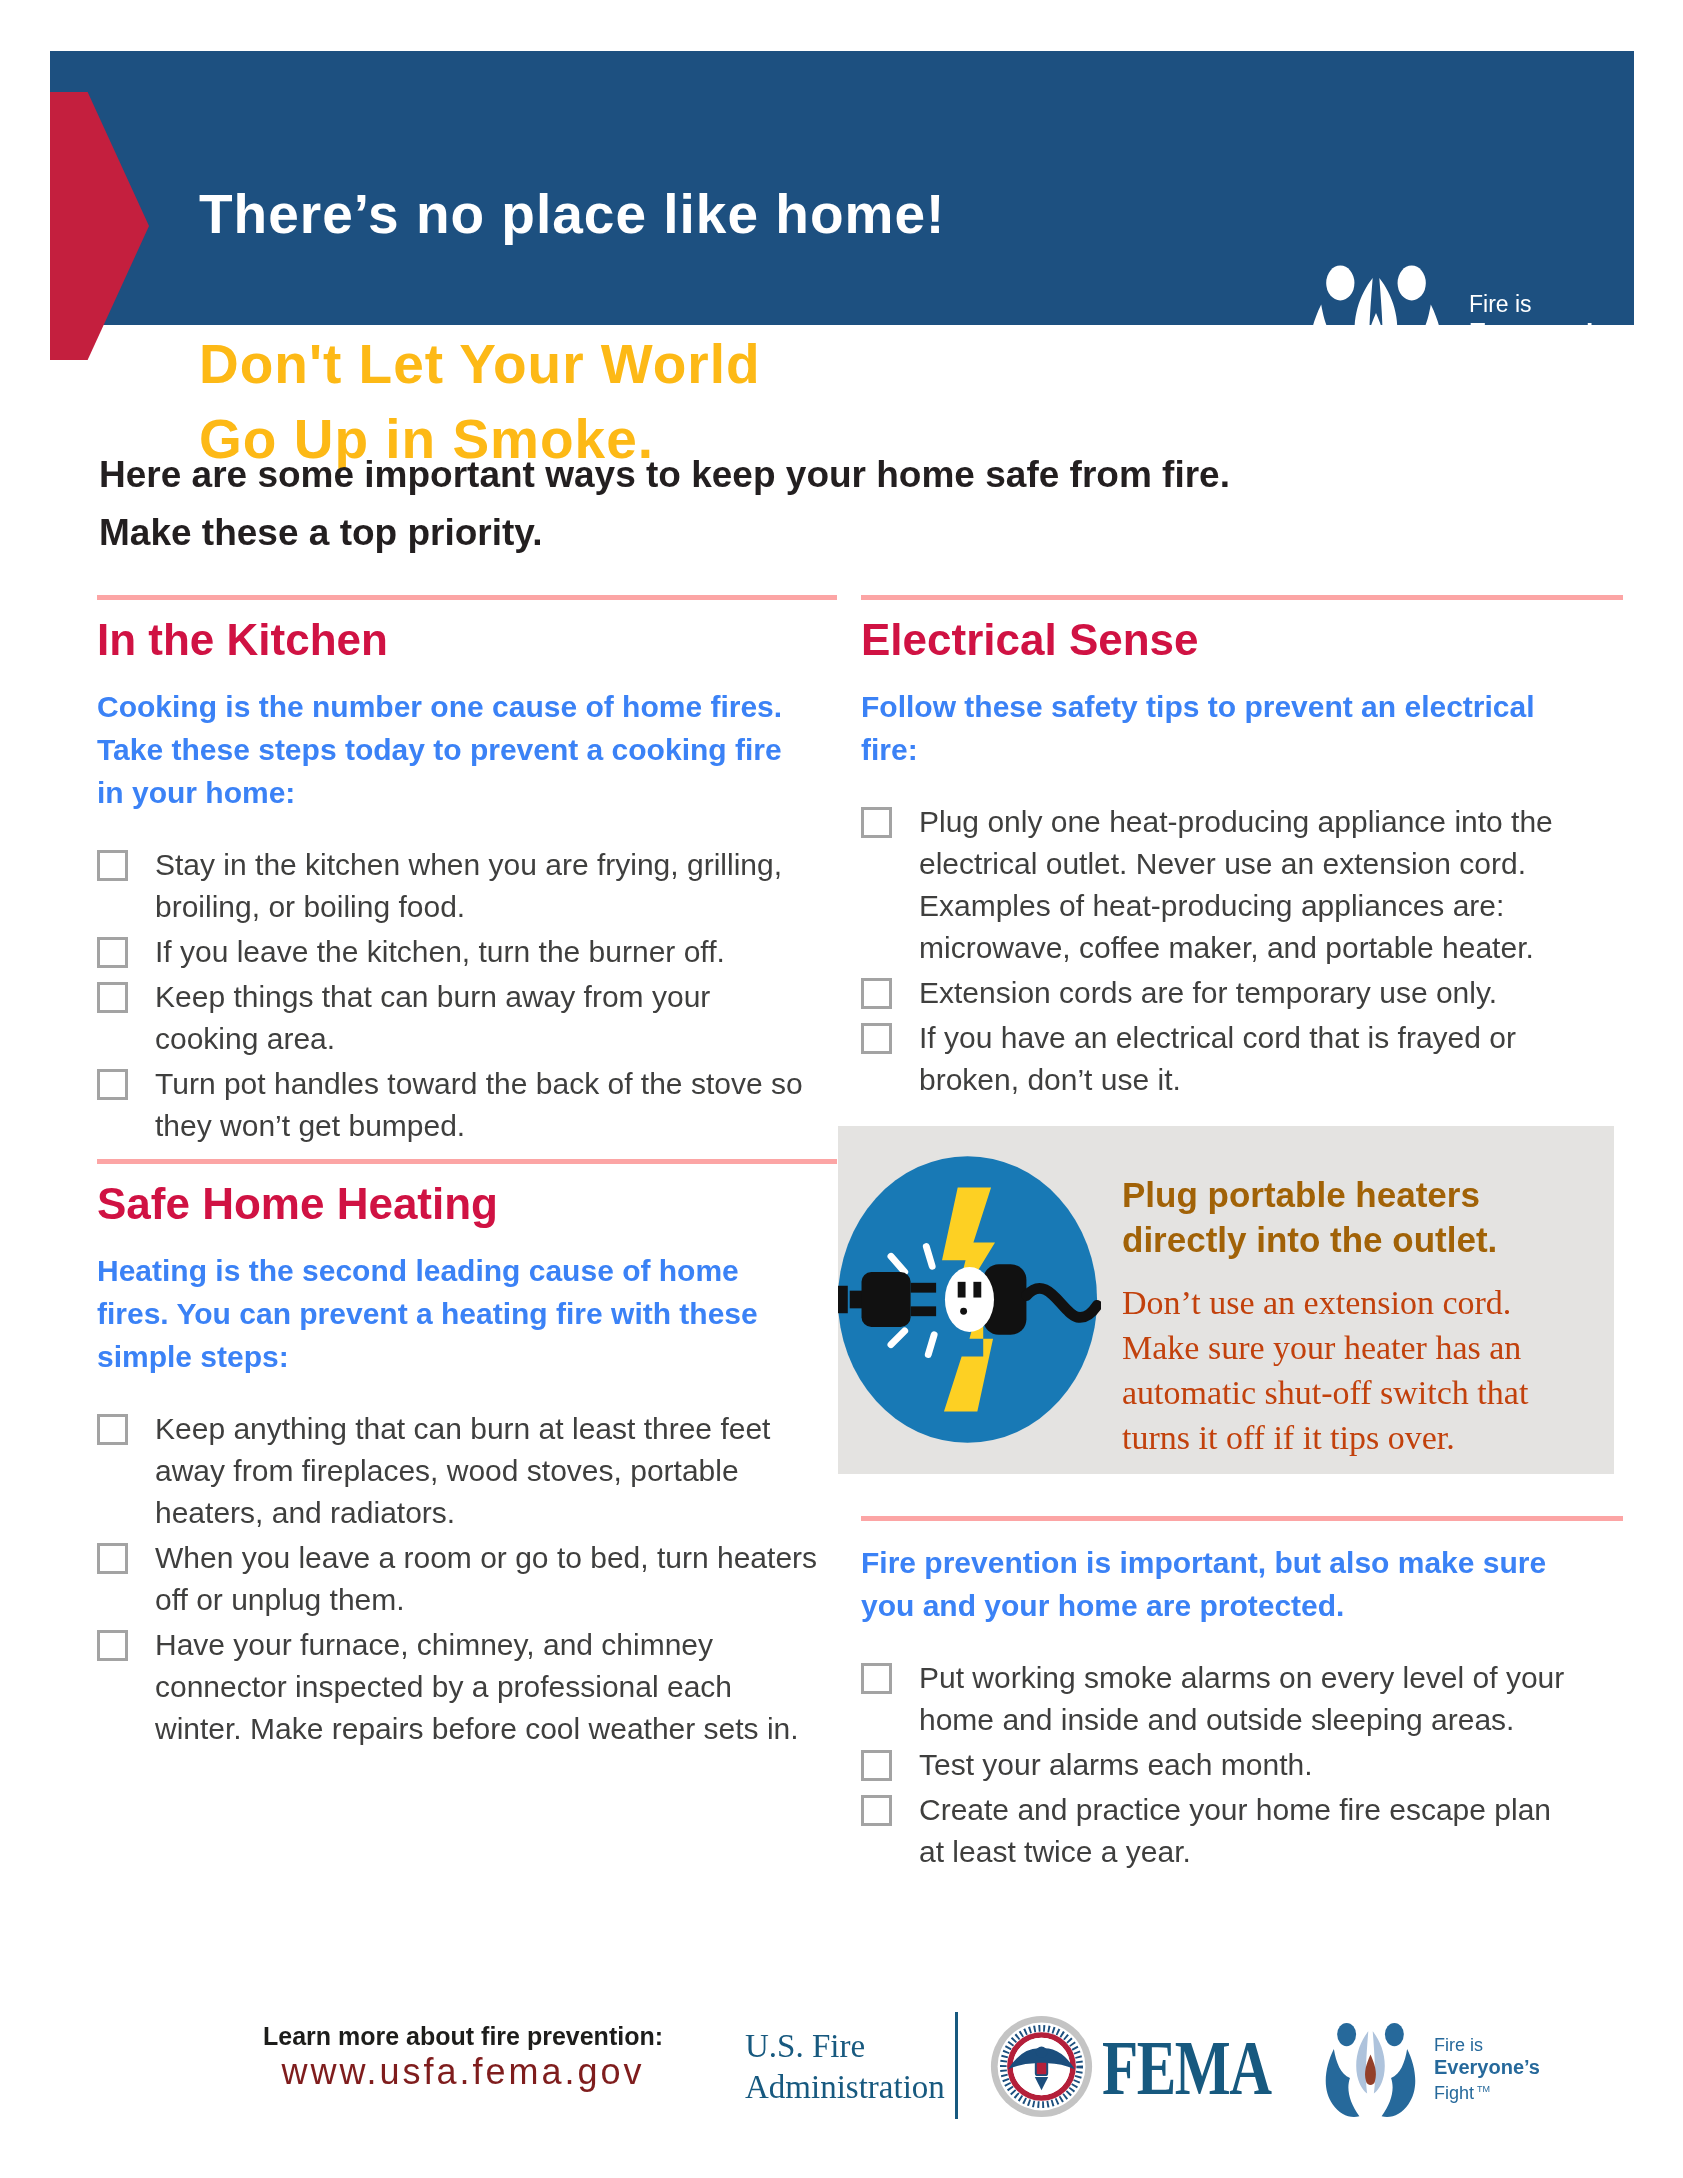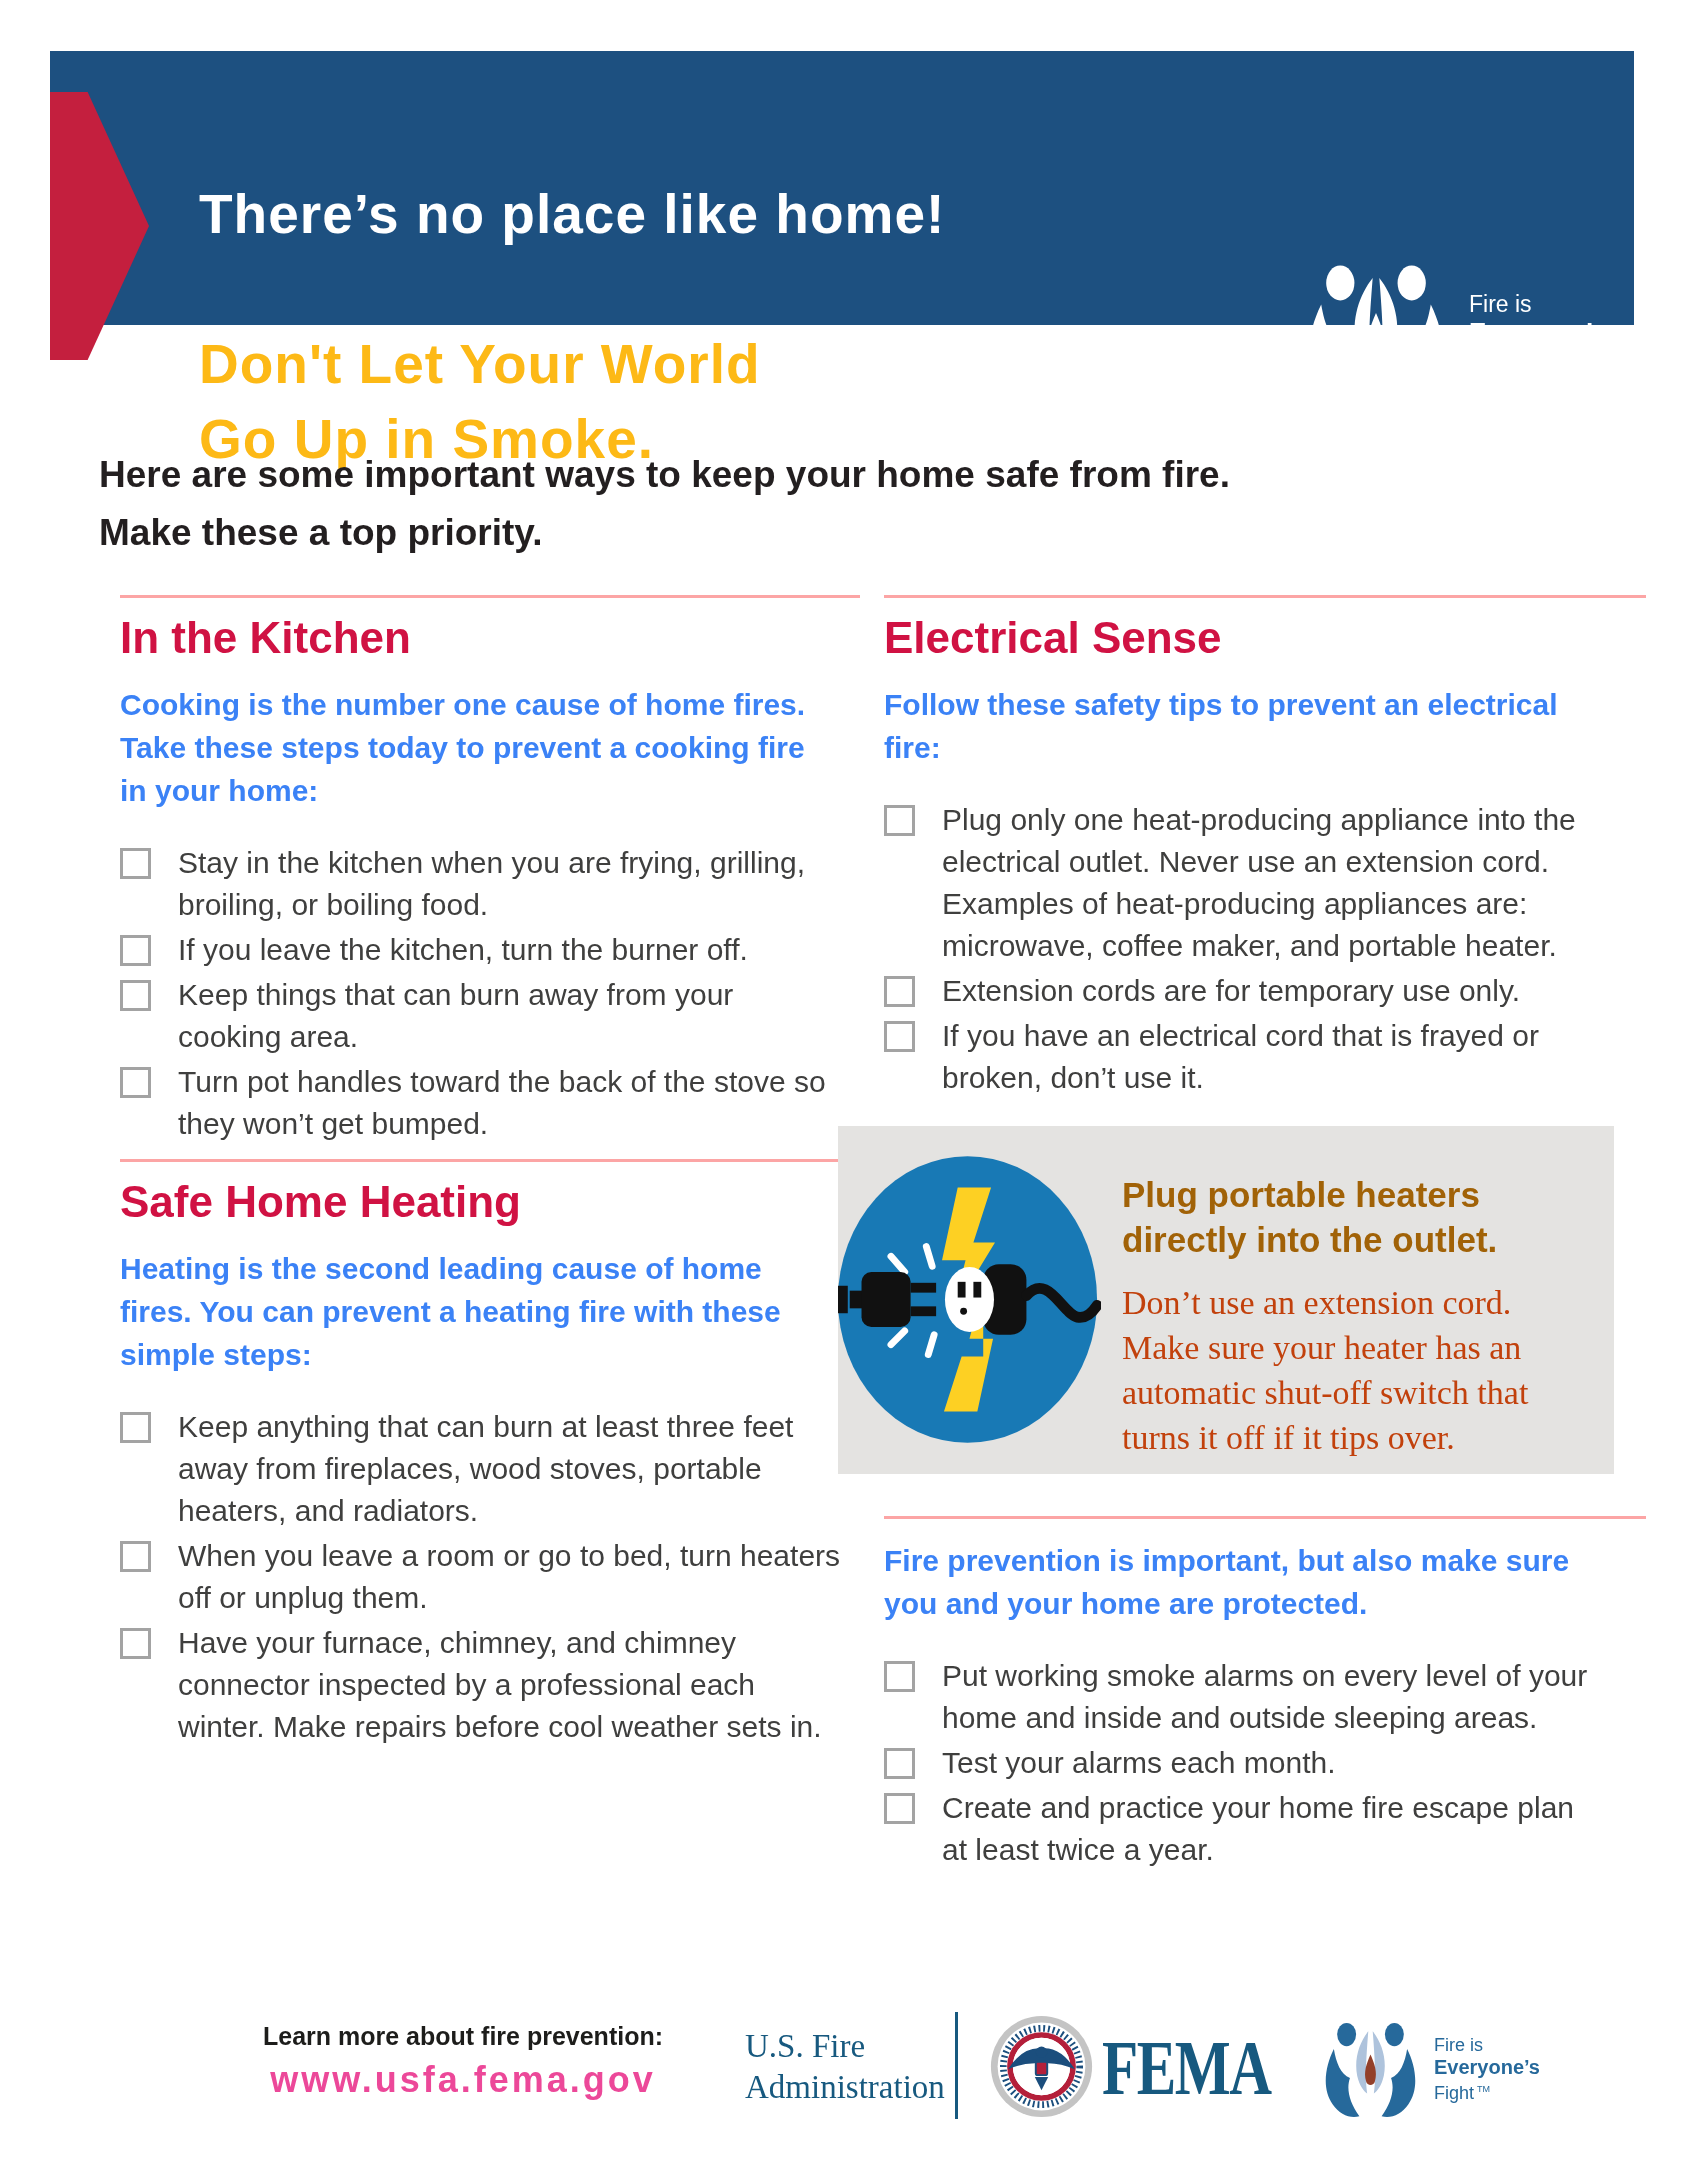--- a/index.html
+++ b/index.html
@@ -21,21 +21,21 @@
   .fef-l2{font-size:26px;line-height:29px;font-weight:bold;}
   .fef-l3{font-size:23px;line-height:27px;}
   .tm{font-size:9px;vertical-align:super;margin-left:3px;}
   .banner-logo .fef-body,.banner-logo .fef-leaf,.banner-logo .fef-flame{fill:#ffffff;}
 
   
   .intro{position:absolute;left:99px;top:446px;margin:0;font-size:37px;font-weight:bold;
          color:#231f20;line-height:58px;white-space:pre-line;}
 
   
-  .section{position:absolute;border-top:3px solid #fca5a5;margin-left:23px;}
+  .section{position:absolute;border-top:5px solid #fca5a5;}
   .sec-kitchen{left:97px;top:595px;width:740px;}
   .sec-heating{left:97px;top:1159px;width:740px;}
   .sec-electrical{left:861px;top:595px;width:762px;}
   .sec-protection{left:861px;top:1516px;width:762px;}
   .sec-head{margin:14px 0 0 0;font-size:44px;line-height:51px;font-weight:bold;color:#d01243;}
   .lead{margin:20px 0 0 0;font-size:30px;font-weight:bold;color:#3b82f6;line-height:43px;white-space:pre-line;}
   .checklist{margin-top:30px;}
   .check-item{display:flex;margin-bottom:3px;}
   .checkbox{width:25px;height:25px;border:3px solid #a3a3a3;background:#ffffff;
             margin:6px 27px 0 0;flex:0 0 auto;}
@@ -45,21 +45,21 @@
   .callout{position:absolute;left:838px;top:1126px;width:776px;height:348px;background:#e4e3e1;overflow:hidden;}
   .callout-icon{position:absolute;left:-2px;top:26px;}
   .callout-textblock{position:absolute;left:284px;top:46px;width:475px;}
   .callout-head{font-size:35px;font-weight:bold;color:#a16207;line-height:45px;white-space:pre-line;}
   .callout-body{margin-top:18px;font-family:"Liberation Serif",serif;font-size:34px;
                 line-height:45px;color:#c2410c;white-space:pre-line;}
 
   
   .footer-learn{position:absolute;left:255px;top:2022px;width:416px;text-align:center;}
   .learn-label{font-size:25px;font-weight:bold;color:#1d1d1b;}
-  .learn-url{margin-top:8px;font-size:36px;font-weight:bold;color:#ec4899;letter-spacing:3px;}
+  .learn-url{margin-top:0;font-size:36px;font-weight:normal;color:#7f1d1d;letter-spacing:3px;}
   .footer-usfa{position:absolute;left:745px;top:2026px;font-family:"Liberation Serif",serif;
                font-weight:normal;color:#17597f;font-size:33px;line-height:41px;white-space:pre-line;}
   .footer-divider{position:absolute;left:955px;top:2012px;width:3px;height:107px;background:#17597f;}
   .footer-seal{position:absolute;left:989px;top:2014px;}
   .footer-fema{position:absolute;left:1102px;top:2028px;font-family:"Liberation Serif",serif;
                font-weight:bold;font-size:79px;line-height:79px;color:#17597f;
                transform:scaleX(.75);transform-origin:left top;letter-spacing:-2px;}
   .footer-fef{position:absolute;left:1315px;top:2020px;display:flex;align-items:center;gap:8px;color:#26699b;}
   .footer-fef .f1{font-size:18px;line-height:21px;}
   .footer-fef .f2{font-size:20px;line-height:23px;font-weight:bold;}

